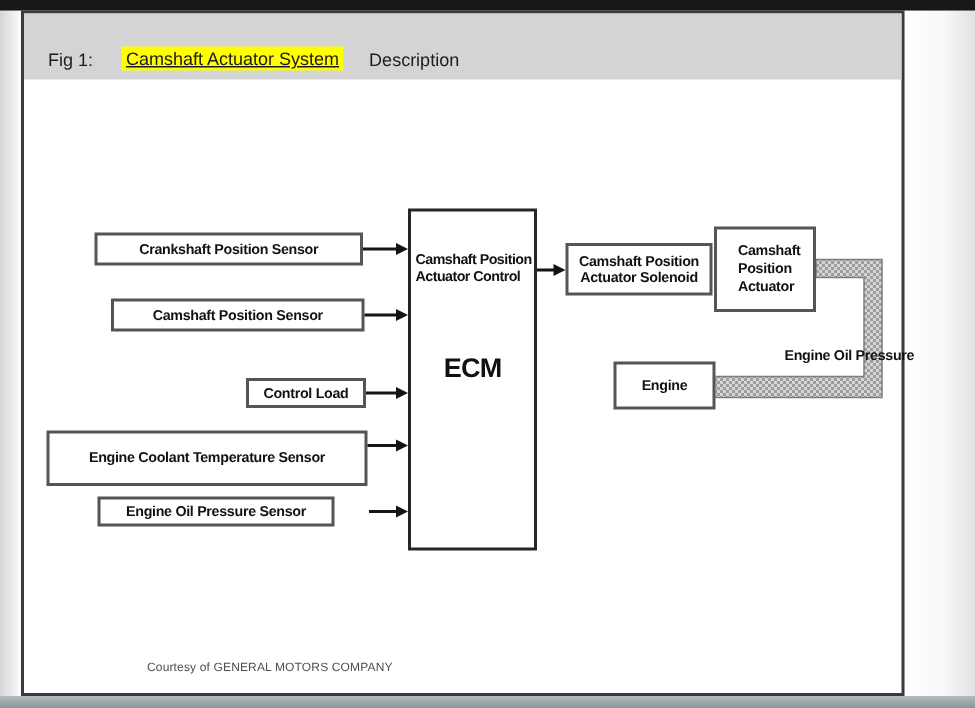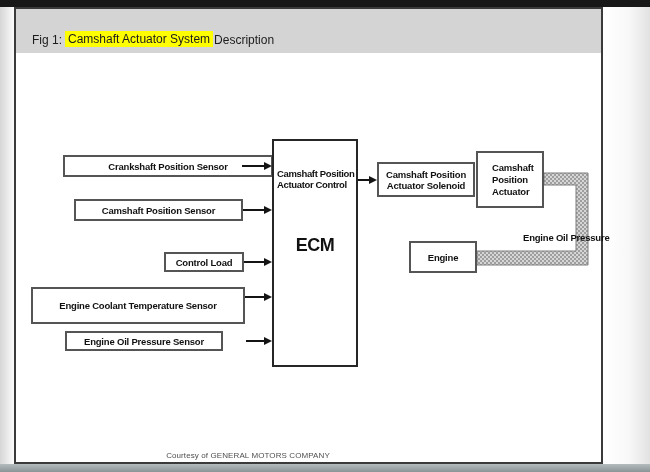--- a/index.html
+++ b/index.html
@@ -13,30 +13,30 @@
   .left-margin { position:absolute; left:0; top:7px; width:14px; height:457px;
                  background:linear-gradient(to right, #d6d6d6, #fbfbfb); z-index:1; }
   .right-margin { position:absolute; left:603px; top:7px; width:47px; height:457px;
                   background:linear-gradient(to right, #ffffff 0%, #f8f8f8 55%, #e2e2e2 100%); z-index:1; }
   .window { position:absolute; left:14px; top:7px; width:589px; height:457px;
             border:2px solid #3a3a3a; background:#fff; z-index:2; }
 
   .titlebar { position:absolute; left:0; top:0; width:585px; height:44px; background:#d4d4d4;
               display:flex; align-items:flex-end; padding:0 0 6px 16px;
               font-size:12px; color:#1c1c1c; z-index:3; }
-  .titlebar .hl { background:#ffff00; padding:1px 3px; margin:0 1px; }
+  .titlebar .hl { background:#ffff00; padding:1px 3px; margin:0 17px;text-decoration:underline; }
   .titlebar .pre { margin-right:2px; }
 
   
   .pipe-svg { position:absolute; left:0; top:0; z-index:2; pointer-events:none; }
 
   .dbox { position:absolute; background:#fff; border:2px solid #555; color:#111;
           display:flex; align-items:center; justify-content:center;
           font-weight:bold; font-size:9.5px; letter-spacing:-0.2px; white-space:nowrap; z-index:3; }
-  #box-crankshaft { left:63px;  top:155px; width:210px; height:22px; }
+  #box-crankshaft { left:63px;  top:155px; width:179px; height:22px; }
   #box-camshaft   { left:74px;  top:199px; width:169px; height:22px; }
   #box-load       { left:164px; top:252px; width:80px;  height:20px; }
   #box-coolant    { left:31px;  top:287px; width:214px; height:37px; }
   #box-oilsensor  { left:65px;  top:331px; width:158px; height:20px; }
 
   #ecm-box { position:absolute; left:272px; top:139px; width:86px; height:228px;
              background:#fff; border:2px solid #262626; z-index:3; }
   .ecm-control { position:absolute; left:3px; top:27px; font-size:9.5px; font-weight:bold;
                  letter-spacing:-0.35px; line-height:11px; color:#111; white-space:nowrap; }
   .ecm-control span { display:block; }
@@ -58,21 +58,21 @@
   .arrow .head { position:absolute; right:0; top:0; width:0; height:0;
                  border-top:4.5px solid transparent; border-bottom:4.5px solid transparent;
                  border-left:8px solid #141414; }
   #arrow-1 { left:242px; top:161.5px; width:30px; }
   #arrow-2 { left:243px; top:205.5px; width:29px; }
   #arrow-3 { left:244px; top:257.5px; width:28px; }
   #arrow-4 { left:245px; top:292.5px; width:27px; }
   #arrow-5 { left:246px; top:336.5px; width:26px; }
   #arrow-out { left:358px; top:175.5px; width:19px; }
 
-  .courtesy { position:absolute; left:98px; top:451px; width:300px; text-align:center;
+  .courtesy { position:absolute; left:98px; top:440px; width:300px; 
               font-size:8px; color:#4f4f4f; z-index:4; letter-spacing:0.1px; }
 </style>
 </head>
 <body>
 
 <div class="screen">
 
   <div class="top-bar"></div>
   <div class="left-margin"></div>
   <div class="right-margin"></div>

